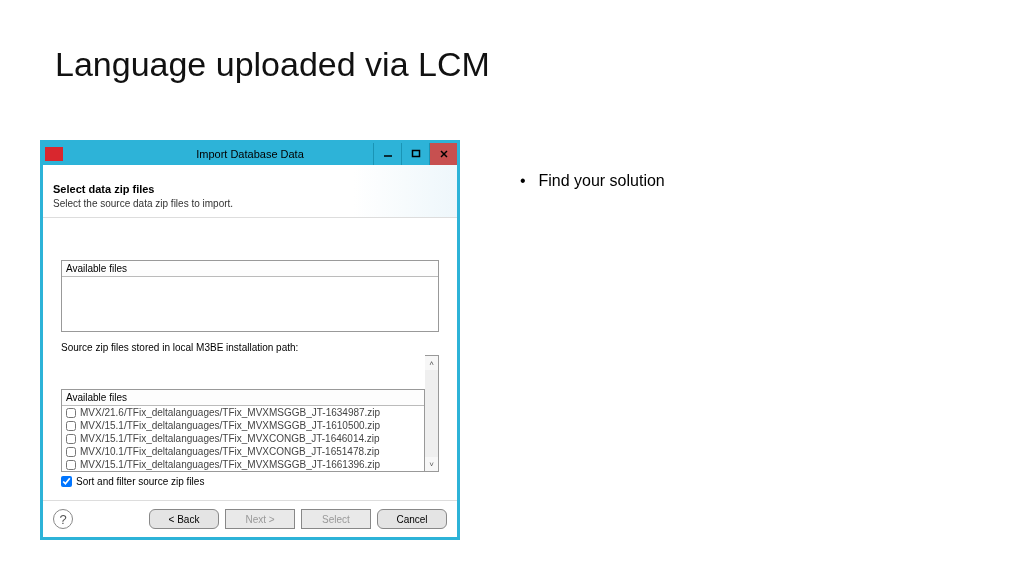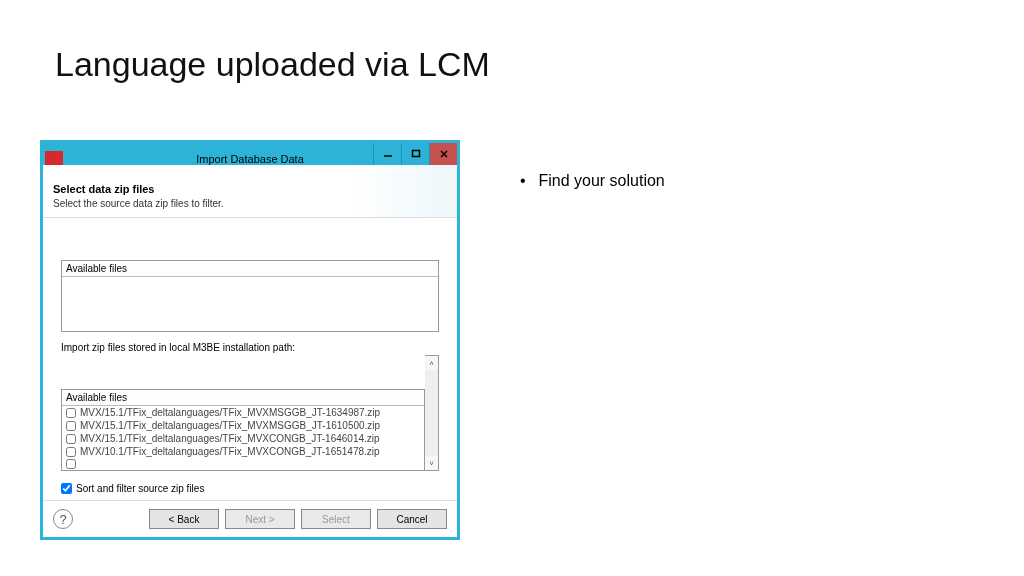--- a/index.html
+++ b/index.html
@@ -35,21 +35,21 @@
     border: 3px solid #2db3d8;
     background: #fff;
     display: flex;
     flex-direction: column;
     font-size: 10px;
   }
   .titlebar {
     height: 22px;
     background: #2db3d8;
     display: flex;
-    align-items: flex-end;
+    align-items: center;
     position: relative;
   }
   .app-icon {
     width: 18px; height: 14px;
     background: #d9272e;
     margin-left: 2px;
     display: flex; align-items: center; justify-content: center;
     color: #fff; font-size: 6px; font-weight: bold;
   }
   .titlebar-title {
@@ -121,21 +121,21 @@
   }
   .scroll-btn {
     height: 14px;
     display: flex; align-items: center; justify-content: center;
     font-size: 8px; color: #555;
     background: #f7f7f7;
   }
   .check-row {
     display: flex; align-items: center;
     gap: 4px;
-    margin-top: 12px;
+    margin-top: 4px;
     font-size: 10px;
   }
   .check-row input[type=checkbox] { width: 11px; height: 11px; margin: 0; }
   .footer {
     border-top: 1px solid #ddd;
     padding: 8px 10px;
     display: flex;
     align-items: center;
     gap: 6px;
   }
@@ -148,21 +148,21 @@
     margin-right: auto;
   }
   .ftr-btn {
     width: 70px; height: 20px;
     border: 1px solid #888;
     background: #e9e9e9;
     font-size: 10px;
     display: flex; align-items: center; justify-content: center;
   }
   .ftr-btn.disabled { color: #999; }
-  .ftr-btn.enabled { background: #e4e4e4; color: #000; }
+  .ftr-btn.enabled { background: #e4e4e4; color: #000; border-radius: 6px; }
 </style>
 </head>
 <body>
 
 <div class="slide-title">Language uploaded via LCM</div>
 
 <div class="bullet-list">
   <span class="bullet-dot">•</span>
   <span>Find your solution</span>
 </div>
@@ -186,50 +186,51 @@
         <svg viewBox="0 0 10 10">
             <line x1="2" y1="2" x2="8" y2="8" stroke="#000" stroke-width="1.5"></line>
             <line x1="8" y1="2" x2="2" y2="8" stroke="#000" stroke-width="1.5"></line>
           </svg>
       </div>
     </div>
   </div>
 
   <div class="header-panel">
     <div class="hp-title">Select data zip files</div>
-    <div class="hp-sub">Select the source data zip files to filter.</div>
+    <div class="hp-sub">Select the source data zip files to import.</div>
   </div>
 
   <div class="body">
     <div class="listbox lb1">
       <div class="listbox-header">Available files</div>
     </div>
 
-    <div class="section-label">Import zip files stored in local M3BE installation path:</div>
+    <div class="section-label">Source zip files stored in local M3BE installation path:</div>
     <div class="lb2-wrap">
       <div class="listbox lb2">
         <div class="listbox-header">Available files</div>
         <div class="file-row">
             <input type="checkbox" style="">
-            <span>MVX/15.1/TFix_deltalanguages/TFix_MVXMSGGB_JT-1634987.zip</span>
+            <span>MVX/21.6/TFix_deltalanguages/TFix_MVXMSGGB_JT-1634987.zip</span>
           </div>
         <div class="file-row">
             <input type="checkbox" style="">
             <span>MVX/15.1/TFix_deltalanguages/TFix_MVXMSGGB_JT-1610500.zip</span>
           </div>
         <div class="file-row">
             <input type="checkbox" style="">
             <span>MVX/15.1/TFix_deltalanguages/TFix_MVXCONGB_JT-1646014.zip</span>
           </div>
         <div class="file-row">
             <input type="checkbox" style="">
             <span>MVX/10.1/TFix_deltalanguages/TFix_MVXCONGB_JT-1651478.zip</span>
           </div>
         <div class="file-row">
             <input type="checkbox" style="">
+            <span>MVX/15.1/TFix_deltalanguages/TFix_MVXMSGGB_JT-1661396.zip</span>
           </div>
       </div>
       <div class="scrollbar">
         <div class="scroll-btn">
           <span>˄</span>
         </div>
         <div class="scroll-btn">
           <span>˅</span>
         </div>
       </div>

